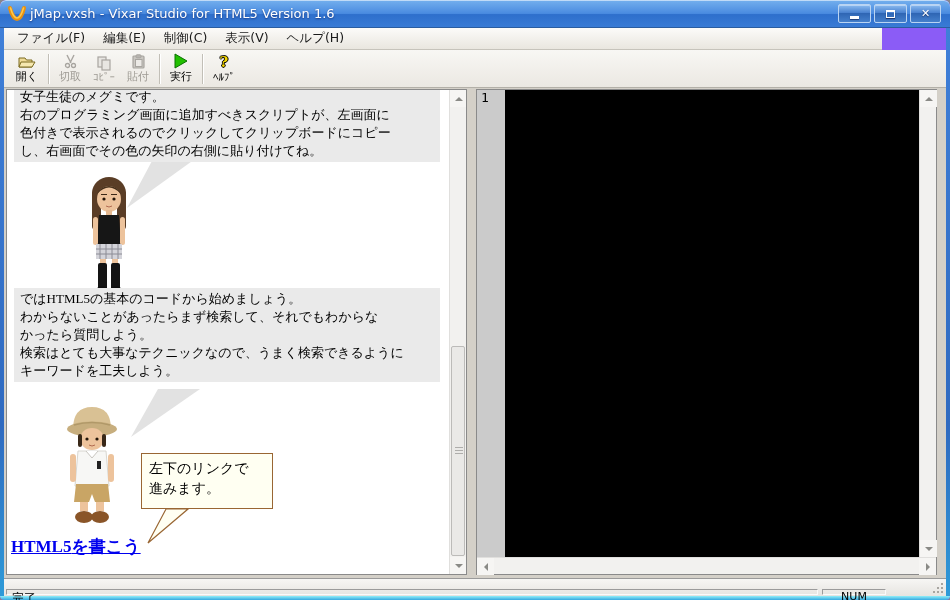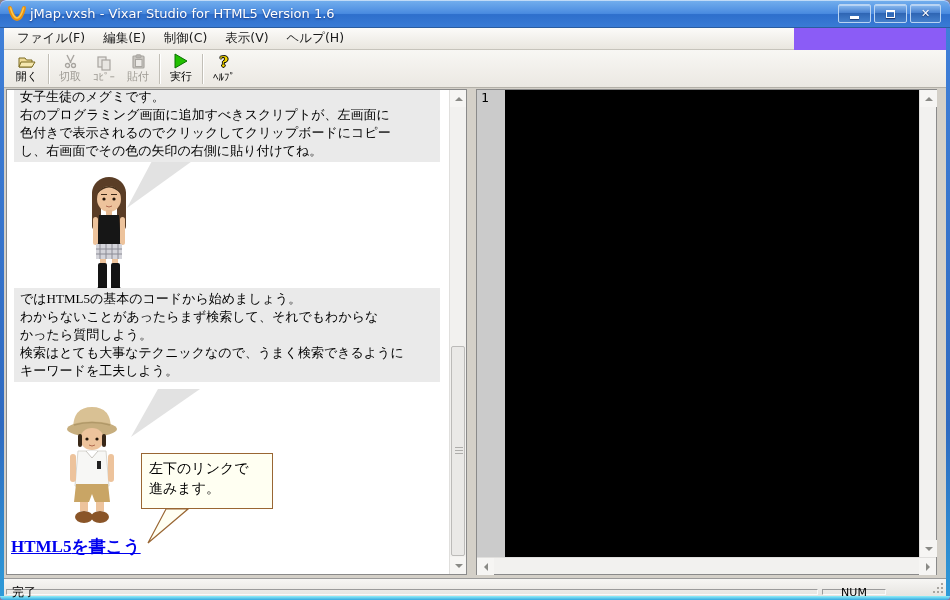--- a/index.html
+++ b/index.html
@@ -25,21 +25,21 @@
   .btn-max{left:874px;width:33px;}
   .btn-close{left:910px;width:31px;}
   .glyph-min{width:9px;height:3px;background:#fff;margin-top:8px;box-shadow:0 1px 1px rgba(0,0,40,.5);}
   .glyph-max{width:9px;height:8px;border:1px solid #fff;border-top:2px solid #fff;box-shadow:0 1px 1px rgba(0,0,40,.5);}
   .glyph-close{color:#fff;font-size:11px;font-weight:bold;text-shadow:0 1px 1px rgba(0,0,40,.5);}
   .border-left,.border-right{position:absolute;top:28px;width:4px;height:568px;background:linear-gradient(180deg,#3f7fd8,#2f6ac0 70%,#2e9ad8);}
   .border-left{left:0;}
   .border-right{left:946px;}
   .border-bottom{position:absolute;left:0;top:596px;width:950px;height:4px;background:linear-gradient(180deg,#8feef8,#38a8e0);border-radius:0 0 4px 4px;}
   
-  .menubar{position:absolute;left:4px;top:28px;width:790px;height:22px;
+  .menubar{position:absolute;left:4px;top:28px;width:878px;height:22px;
     background:linear-gradient(180deg,#fcfbf9,#e9e6df);border-bottom:1px solid #c6c3bb;
     display:flex;align-items:center;padding-left:4px;}
   .menu-item{font-size:12.5px;color:#1a1a1a;padding:3px 9px;cursor:default;}
   
   .toolbar{position:absolute;left:4px;top:50px;width:942px;height:38px;
     background:linear-gradient(180deg,#f8f7f4,#ebe8e2);border-bottom:1px solid #b3b0a8;
     display:flex;align-items:center;padding-left:6px;}
   .tbtn{display:flex;flex-direction:column;align-items:center;justify-content:center;
     min-width:34px;height:34px;padding:1px 3px;font-size:11px;color:#000;border:1px solid transparent;}
   .tbtn .ticon{height:17px;display:flex;align-items:flex-end;justify-content:center;}
@@ -77,21 +77,21 @@
   .right-panel{position:absolute;left:476px;top:89px;width:461px;height:486px;background:#fff;border:1px solid #8a8a8a;}
   .gutter{position:absolute;left:0;top:0;width:28px;height:467px;background:#cbcbcb;}
   .line-no{position:absolute;left:4px;top:0px;font-family:"DejaVu Sans Mono",monospace;font-size:13px;color:#000;}
   .editor{position:absolute;left:28px;top:0;width:414px;height:467px;background:#000;cursor:text;}
   .rp-vscroll{position:absolute;right:0;top:0;width:17px;height:467px;background:#f2f1ef;border-left:1px solid #e0dfdd;}
   .rp-hscroll{position:absolute;left:0;bottom:0;width:459px;height:17px;}
   
   .statusbar{position:absolute;left:4px;top:578px;width:942px;height:18px;
     background:linear-gradient(180deg,#f7f6f4,#e6e4e0);border-top:1px solid #9a9a9a;}
   .status-pane{position:absolute;top:10px;bottom:1px;border:1px solid;border-color:#9b9b9b #fafafa #fafafa #9b9b9b;
-    font-size:12px;color:#000;display:flex;align-items:center;}
+    font-size:12px;color:#000;display:flex;align-items:flex-start;}
   .pane-msg{left:2px;width:812px;padding-left:5px;}
   .pane-num{left:818px;width:64px;justify-content:center;font-size:11px;}
   .grip{position:absolute;right:1px;bottom:1px;}
 </style>
 </head>
 <body>
 
 <div class="window">
 
   <div class="titlebar">

